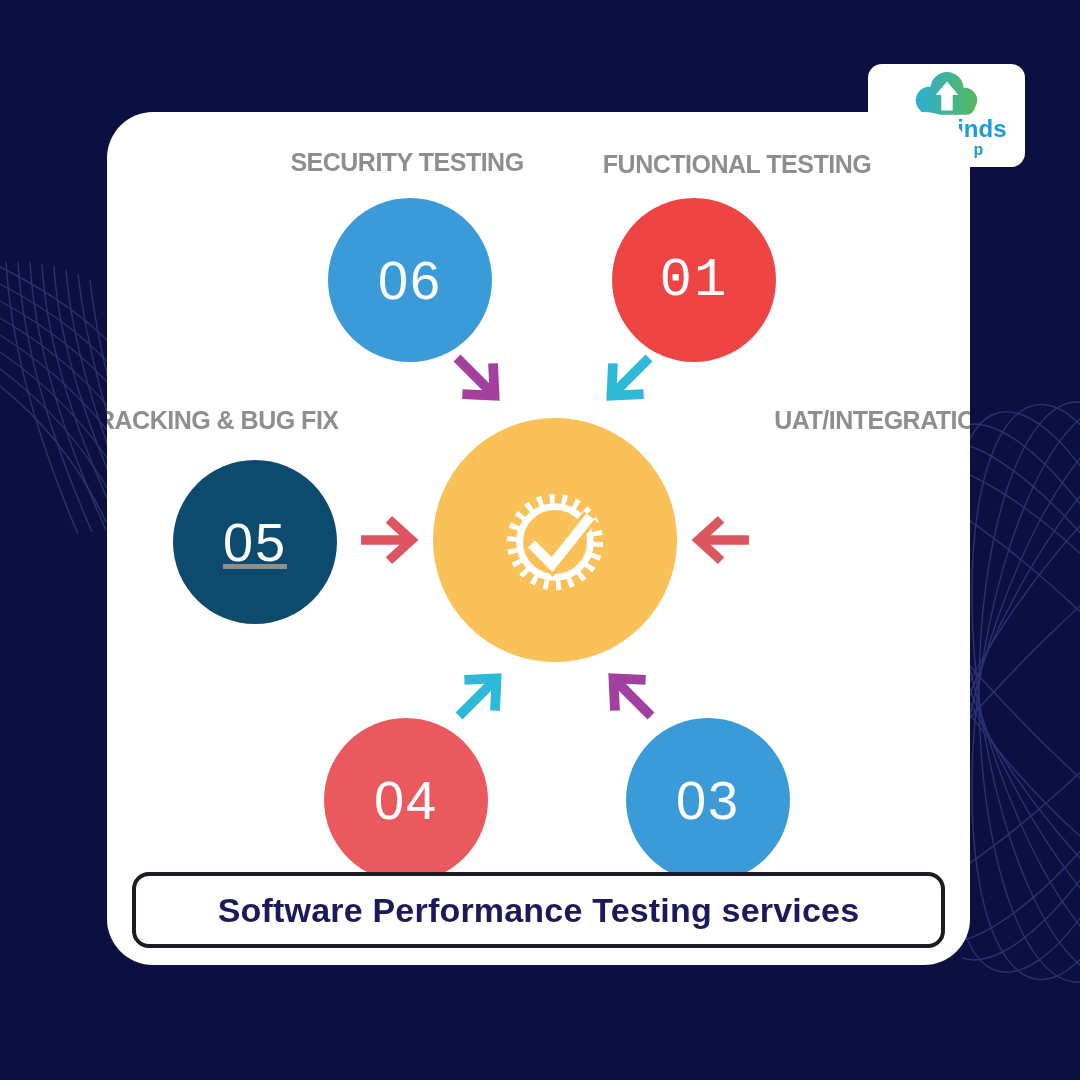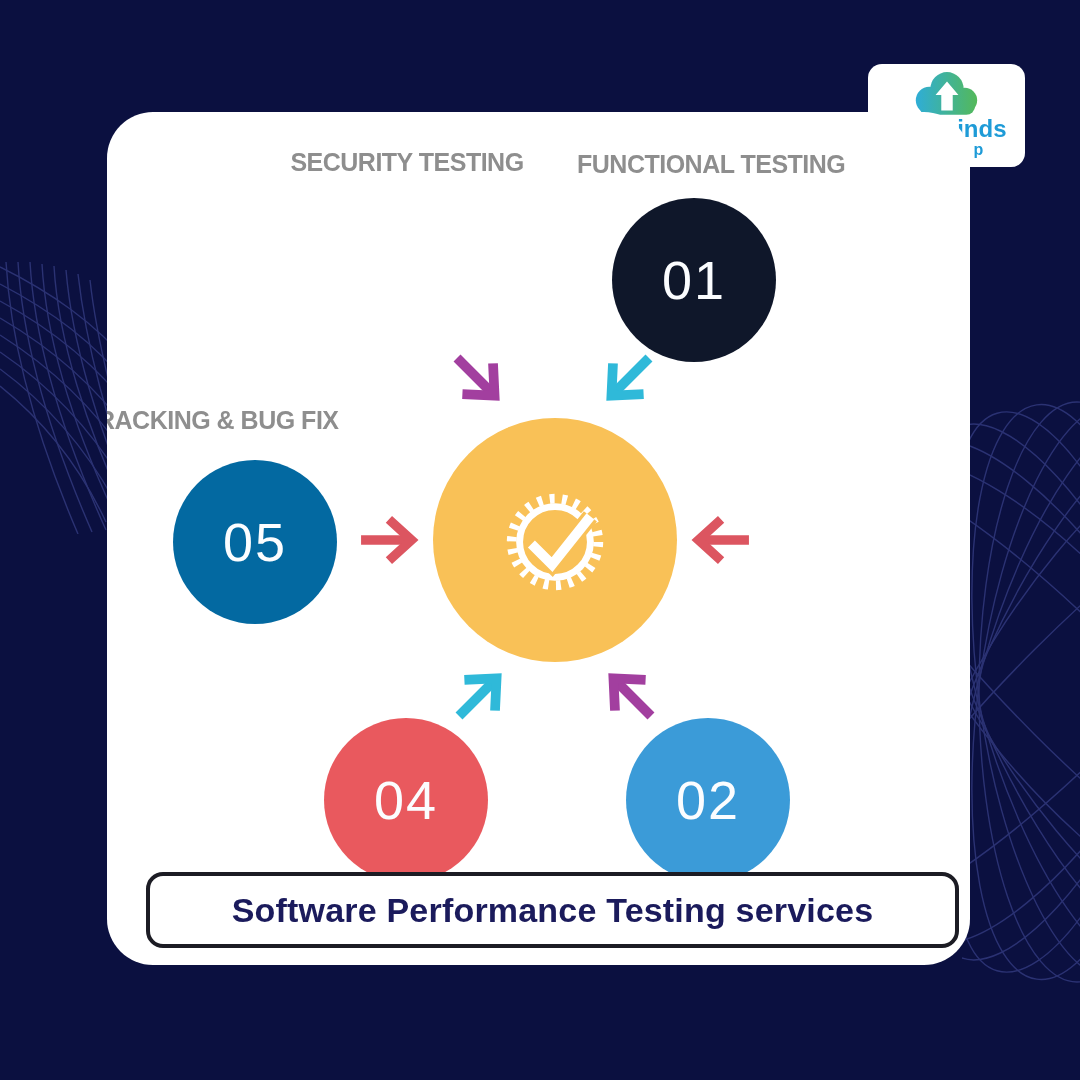--- a/index.html
+++ b/index.html
@@ -12,21 +12,21 @@
   .mesh-left { left:0; top:262px; width:132px; height:272px; }
   .mesh-right { right:0; top:372px; width:118px; height:640px; overflow:hidden; }
 
   
   .card { position:absolute; left:107px; top:112px; width:863px; height:853px;
           background:#ffffff; border-radius:46px; overflow:hidden; }
 
   
   .stage-label { position:absolute; font-weight:700; font-size:25px; letter-spacing:-0.5px; white-space:nowrap; }
   .lbl-security   { left:140px; top:36px;  width:320px; text-align:center; }
-  .lbl-functional { left:470px; top:38px;  width:320px; }
+  .lbl-functional { left:470px; top:38px;  width:320px; text-align:center; }
   .lbl-bugfix     { left:-10px; top:294px; }
   .lbl-uat        { right:-6px; top:294px; }
 
   
   .node { position:absolute; width:164px; height:164px; border-radius:50%;
           display:flex; align-items:center; justify-content:center; }
   .node span { color:#fbfdff; font-size:54px; font-weight:400; letter-spacing:2px; }
   .node-06 { left:221px; top:86px; }
   .node-01 { left:505px; top:86px; }
   .node-05 { left:66px;  top:348px; }
@@ -43,21 +43,21 @@
   .arrow { position:absolute; width:66px; height:66px; }
   .arrow svg { width:100%; height:100%; display:block; }
   .arrow-06 { left:340px; top:236px; transform:rotate(45deg)   scale(1.05); }
   .arrow-01 { left:486px; top:236px; transform:rotate(135deg)  scale(1.05); }
   .arrow-05 { left:252px; top:395px; }
   .arrow-02 { left:578px; top:395px; transform:rotate(180deg); }
   .arrow-04 { left:342px; top:548px; transform:rotate(-45deg)  scale(1.05); }
   .arrow-03 { left:488px; top:548px; transform:rotate(-135deg) scale(1.05); }
 
   
-  .banner { position:absolute; left:39px; top:760px; width:813px; height:76px;
+  .banner { position:absolute; left:25px; top:760px; width:813px; height:76px;
             background:#ffffff; border:4px solid #1c1c24; border-radius:17px;
             display:flex; align-items:center; justify-content:center; }
   .banner span { font-size:34px; font-weight:700; letter-spacing:0.2px; }
 
   
   .logo-card { position:absolute; left:868px; top:64px; width:157px; height:103px;
                background:#ffffff; border-radius:14px; text-align:center; padding-top:5px; }
   .logo-card svg.cloud { width:78px; height:52px; display:block; margin:0 auto; }
   .logo-name   { font-size:24px; font-weight:700; line-height:22px; margin-top:-3px; }
   .logo-suffix { font-size:16px; font-weight:700; letter-spacing:7px; text-indent:7px; line-height:19px; }
@@ -123,32 +123,36 @@
     </svg>
     <div class="logo-name" style="color: rgb(30, 155, 215);">techminds</div>
     <div class="logo-suffix" style="color: rgb(30, 155, 215);">group</div>
   </div>
 
   <div class="card" style="color: rgb(142, 142, 142);">
 
     <div class="stage-label lbl-security">SECURITY TESTING</div>
     <div class="stage-label lbl-functional">FUNCTIONAL TESTING</div>
     <div class="stage-label lbl-bugfix">RACKING &amp; BUG FIX</div>
-
-    <div class="node node-01" style="background-color: #0f172a;">
+    <div class="stage-label lbl-uat">UAT/INTEGRATIO</div>
+
+    <div class="node node-06" style="background-color: rgb(59, 155, 216);">
+      <span>06</span>
+    </div>
+    <div class="node node-01" style="background-color: #ef4444; font-family: Liberation Mono, monospace;">
       <span>01</span>
     </div>
-    <div class="node node-05" style="background-color: #0369a1;">
+    <div class="node node-05" style="background-color: #0c4a6e; text-decoration: underline;">
       <span>05</span>
     </div>
     <div class="node node-04" style="background-color: rgb(233, 89, 94);">
       <span>04</span>
     </div>
     <div class="node node-03" style="background-color: rgb(59, 155, 216);">
-      <span>02</span>
+      <span>03</span>
     </div>
 
     <div class="center-circle" style="background-color: rgb(249, 193, 87);">
       <svg viewBox="0 0 120 120">
         <circle cx="60" cy="62" r="44" fill="none" stroke="#ffffff" stroke-width="10" stroke-dasharray="5 7.6"></circle>
         <circle cx="60" cy="62" r="36" fill="none" stroke="#ffffff" stroke-width="7"></circle>
         <path d="M36 64 L57 85 L96 36" fill="none" stroke-width="17" stroke-linecap="butt" style="stroke: rgb(249, 193, 87);"></path>
         <path d="M36 64 L57 85 L96 36" fill="none" stroke="#ffffff" stroke-width="10" stroke-linecap="butt"></path>
       </svg>
     </div>

